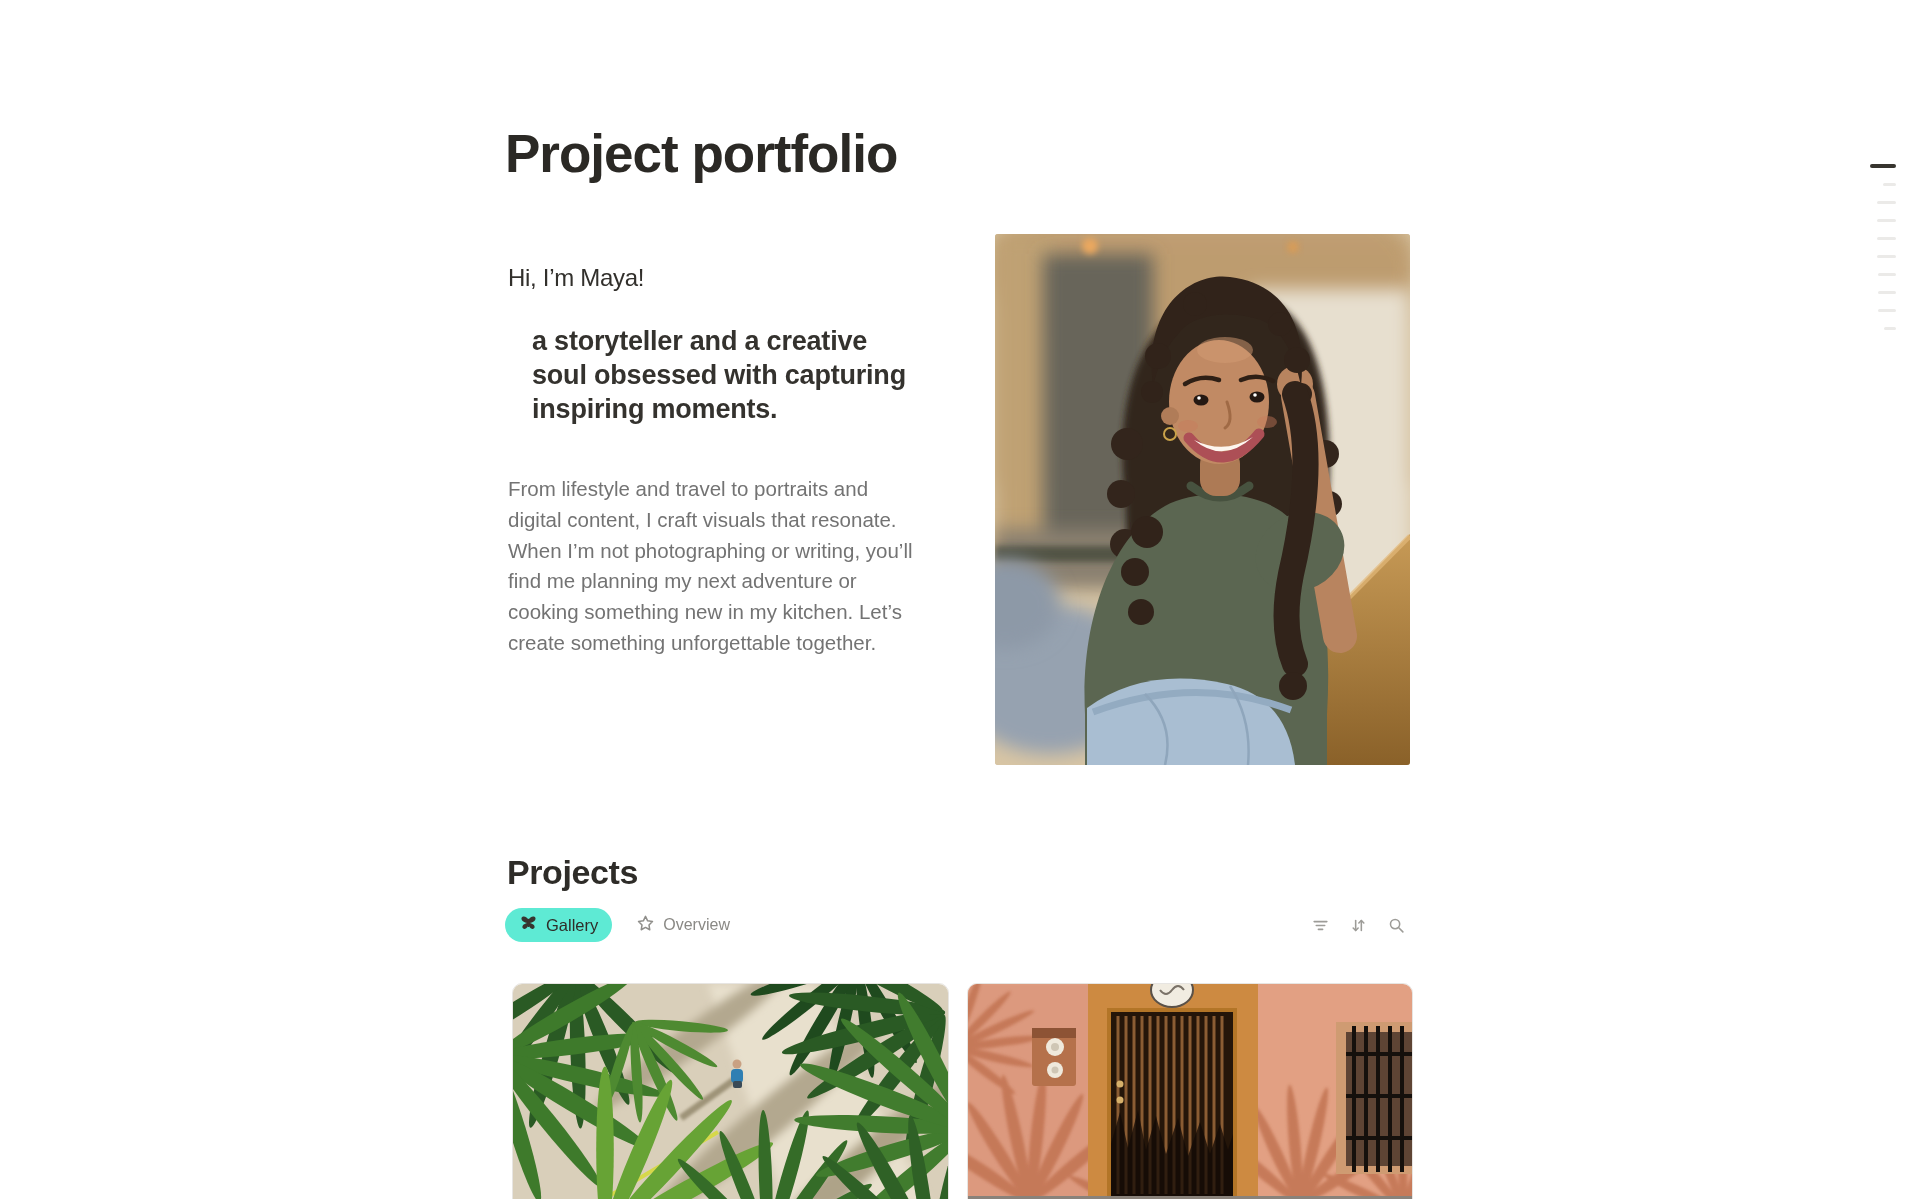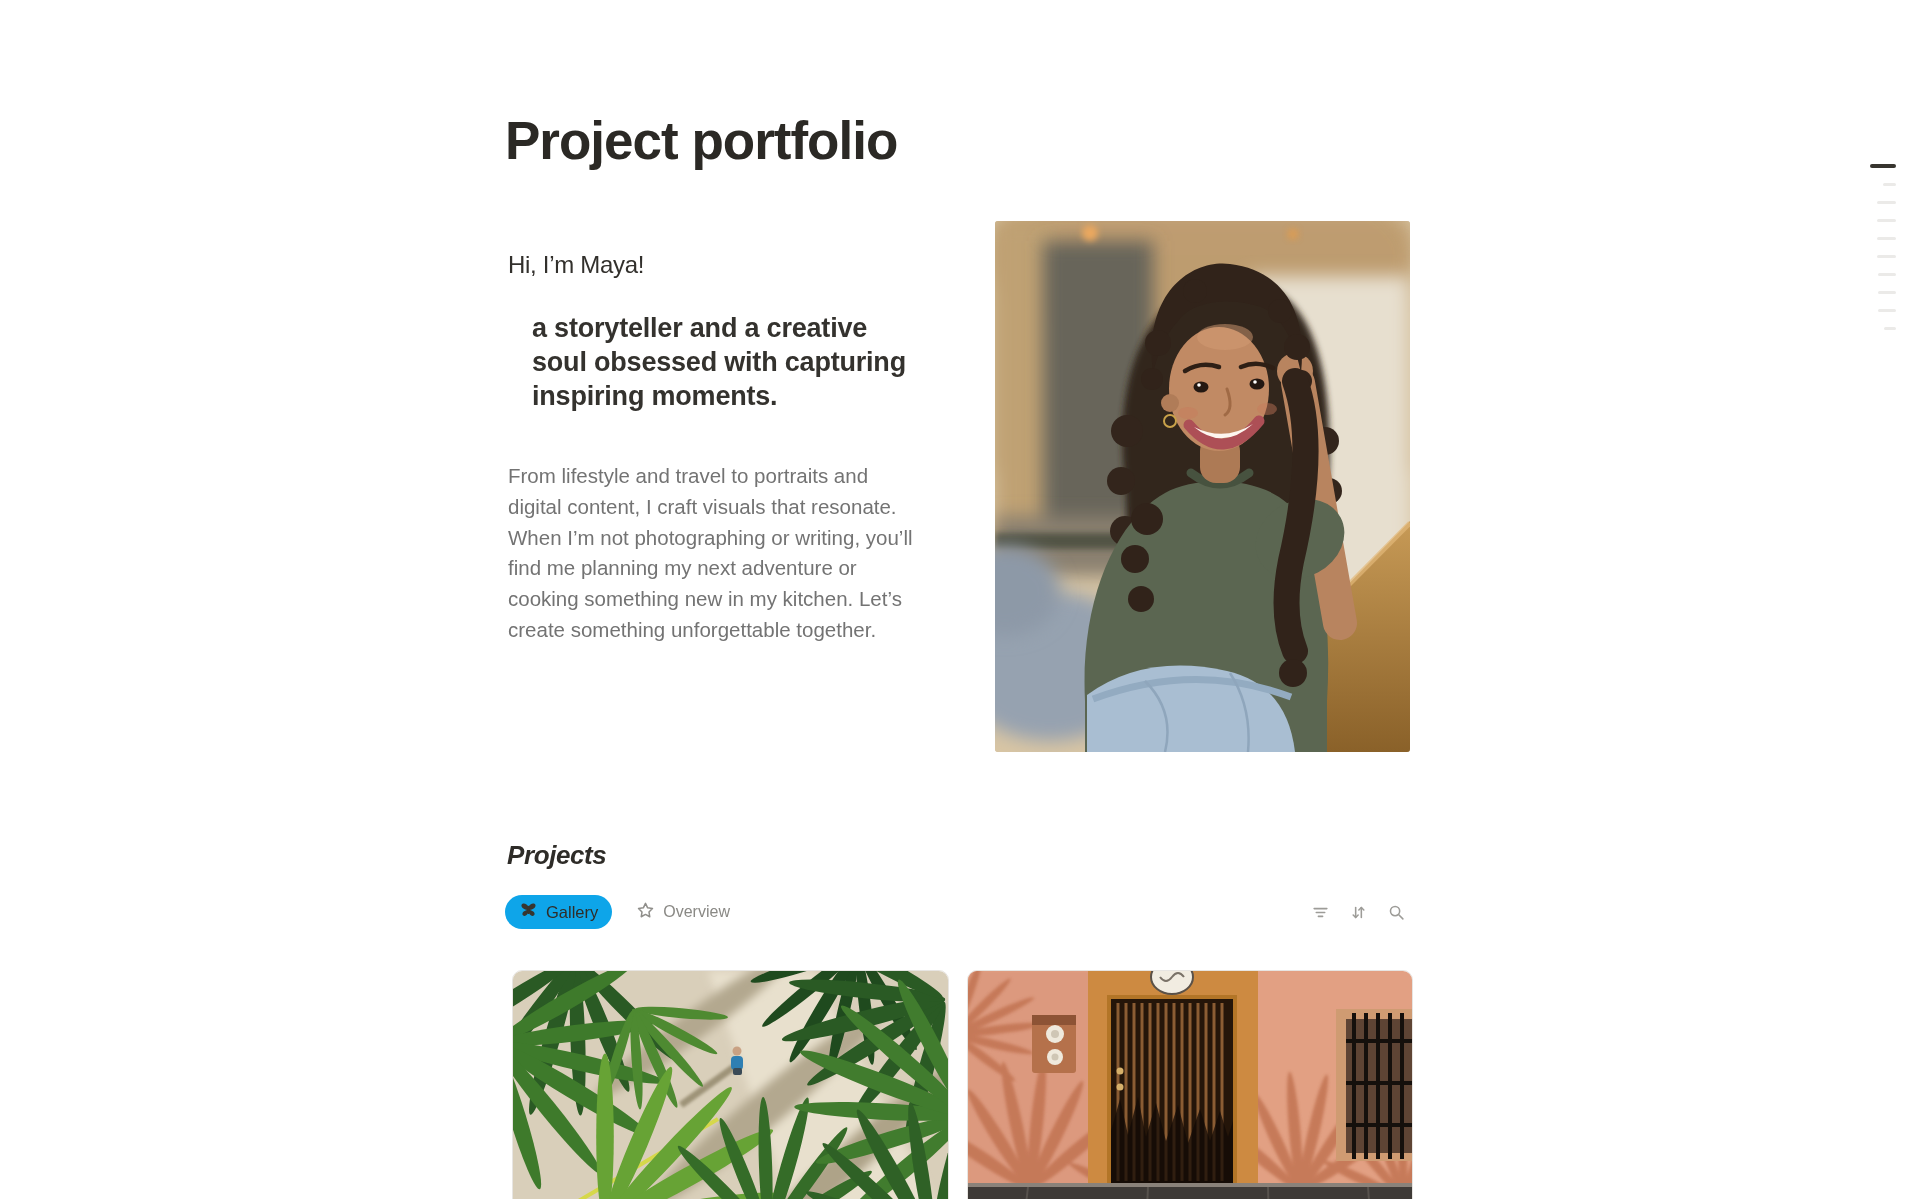--- a/index.html
+++ b/index.html
@@ -1,39 +1,39 @@
 <!DOCTYPE html>
 <html><head>
 <meta charset="utf-8">
 <style>
   * { margin:0; padding:0; box-sizing:border-box; }
   html,body { width:1920px; height:1199px; background:#ffffff; overflow:hidden;
               font-family:"Liberation Sans","DejaVu Sans",sans-serif; }
-  .content { position:absolute; left:505px; top:4px; width:908px; height:1006px; }
+  .content { position:absolute; left:505px; top:17px; width:908px; height:1006px; }
 
   .page-title { position:absolute; top:106px; left:0; font-size:53px; font-weight:bold;
                 letter-spacing:-1px; color:#2b2925; }
 
   .col-text { position:absolute; top:247px; left:3px; width:418px; }
   .greeting  { font-size:24px; font-weight:normal; color:#32302c; letter-spacing:-0.3px; }
   .tagline   { margin-top:32px; font-size:27px; font-weight:bold; line-height:1.26;
                color:#34322e; letter-spacing:-0.2px;margin-left:24px; }
   .bio       { margin-top:48px; font-size:20.5px; line-height:1.5; color:#737373; }
 
   .photo { position:absolute; top:217px; left:490px; width:415px; height:531px;
            border-radius:3px; overflow:hidden; background:#d8c5a4; }
   .photo svg { display:block; }
 
-  .projects-h2 { position:absolute; top:836px; left:2px; font-size:26px; font-weight:bold;
-                 color:#2e2c28; letter-spacing:-0.4px;font-style:italic; }
+  .projects-h2 { position:absolute; top:836px; left:2px; font-size:34px; font-weight:bold;
+                 color:#2e2c28; letter-spacing:-0.4px; }
 
   .tabs-row { position:absolute; top:891px; left:0; width:906px; height:34px;
               display:flex; align-items:center; }
   .view-pill { display:inline-flex; align-items:center; gap:8px; height:34px;
-               padding:0 14px; background:#0ea5e9; border-radius:17px;
+               padding:0 14px; background:#5eead4; border-radius:17px;
                font-size:16.5px; color:#2f2d28; cursor:pointer; }
   .view-plain { display:inline-flex; align-items:center; gap:8px; margin-left:24px;
                 font-size:16px; color:#8a8985; cursor:pointer; }
   .tab-spacer { flex:1; }
   .toolbar { display:flex; align-items:center; gap:21px; margin-right:6px; }
   .toolbar .tbtn { display:inline-flex; cursor:pointer; }
 
   .cards { position:absolute; top:966px; left:7px; display:flex; gap:18px; }
   .card { border:1px solid #e7e5e2; border-radius:10px; overflow:hidden; background:#fff;
           box-shadow:0 0 0 0 rgba(0,0,0,0); height:300px; cursor:pointer; }

